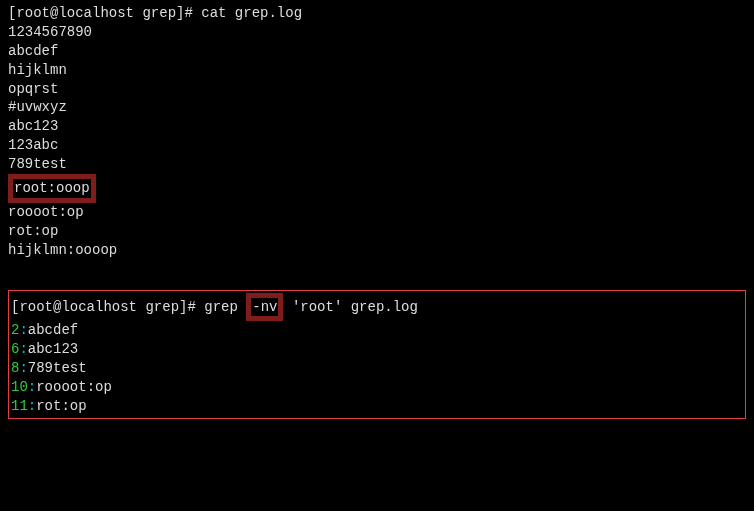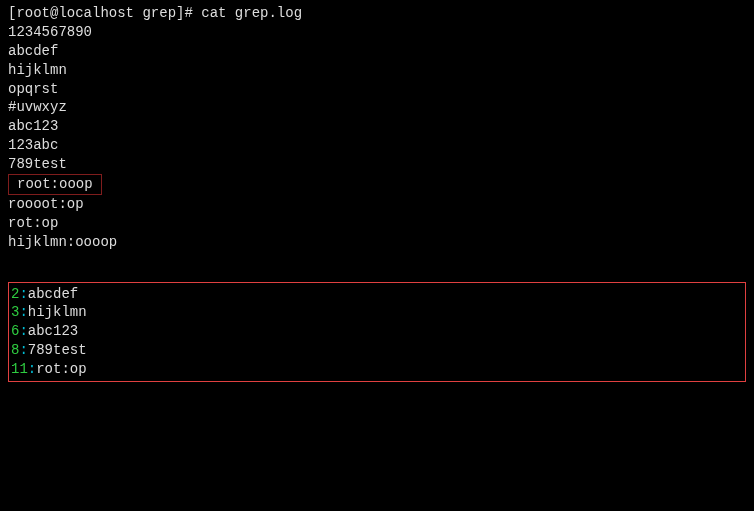--- a/index.html
+++ b/index.html
@@ -12,22 +12,22 @@
       color: #ddd;
       width: 754px;
       height: 511px;
       box-sizing: border-box;
       overflow: hidden;
     }
     .line {
       white-space: pre;
     }
     .highlight-box {
-      border: 1px solid #7f1d1d;
-      padding: 0 8px;
+      border: 5px solid #7f1d1d;
+      padding: 0 1px;
       display: inline-block;
     }
     .large-box {
       border: 1px solid #e04040;
       padding: 2px 2px;
       margin-top: 2px;
     }
     .line-num {
       color: #2ecc40;
     }
@@ -55,22 +55,23 @@
     </div>
   <div class="line"><span class="highlight-box">root:ooop</span></div>
   <div id="after-h1">
       <div class="line">roooot:op</div>
       <div class="line">rot:op</div>
       <div class="line">hijklmn:oooop</div>
     </div>
   <div class="spacer"></div>
   <div class="spacer"></div>
   <div class="large-box">
+    <div class="line"><span>[root@localhost grep]#</span> <span>grep </span><span class="highlight-box">-nv</span><span> 'root' grep.log</span></div>
     <div id="grep-lines">
         <div class="line"><span class="line-num">2</span><span class="colon">:</span><span>abcdef</span></div>
-        <div class="line"><span class="line-num">3</span><span class="colon">:</span><span>hijklmn</span></div>
         <div class="line"><span class="line-num">6</span><span class="colon">:</span><span>abc123</span></div>
         <div class="line"><span class="line-num">8</span><span class="colon">:</span><span>789test</span></div>
+        <div class="line"><span class="line-num">10</span><span class="colon">:</span><span>roooot:op</span></div>
         <div class="line"><span class="line-num">11</span><span class="colon">:</span><span>rot:op</span></div>
       </div>
   </div>
 
 </div>
 
 </body></html>

